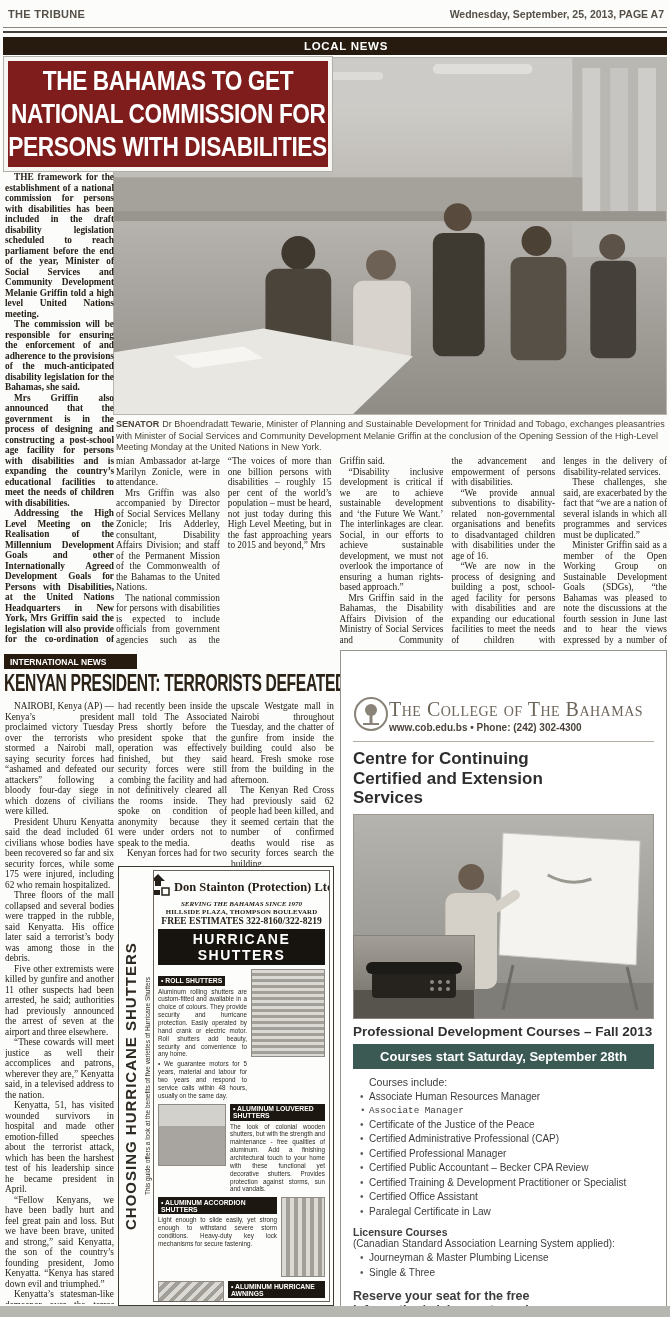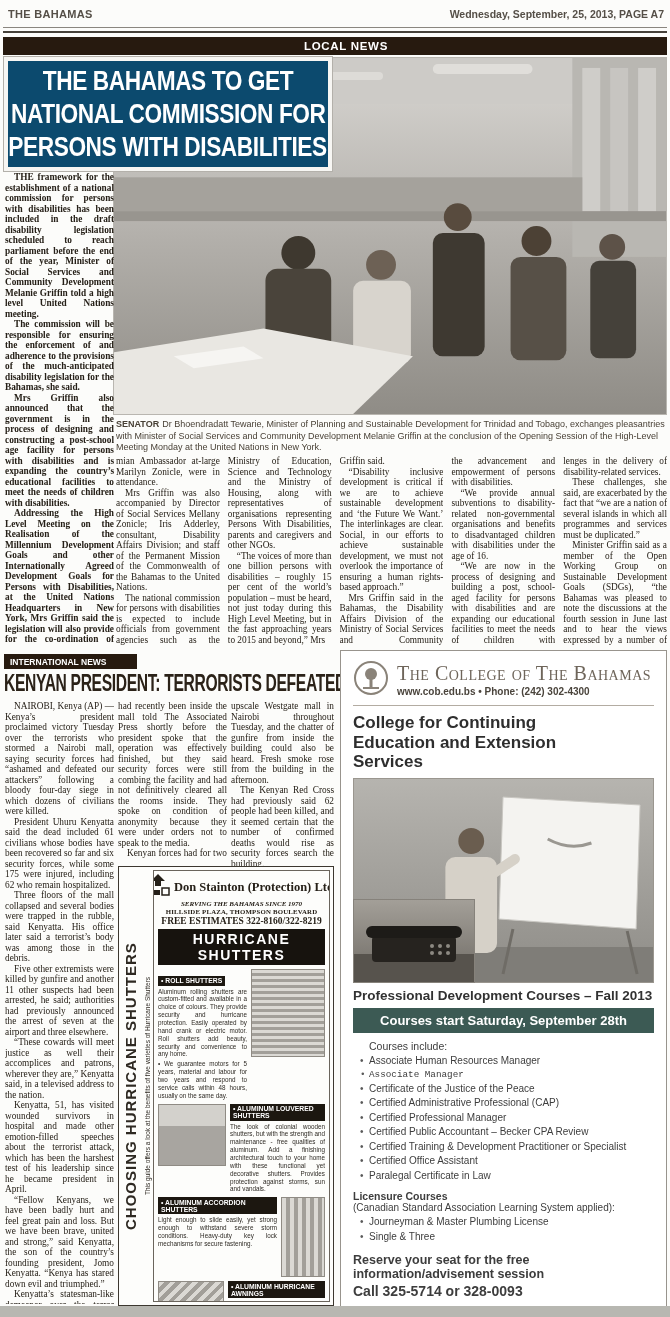--- a/index.html
+++ b/index.html
@@ -20,21 +20,21 @@
             display:flex; align-items:center;padding-left:22px; }
   #local-banner { top:37px; left:3px; width:664px; height:18px; justify-content:center;
                   font-size:11.5px; letter-spacing:.7px; }
   #intl-banner  { top:654px; left:4px; width:133px; height:15px; font-size:8.5px; padding-left:6px; }
 
   
   .photo-main { position:absolute; top:57px; left:113px; width:554px; height:358px;
                 border:1px solid #b9b6b0; }
   .photo-main svg { display:block; width:100%; height:100%; }
   .headline-box { position:absolute; top:57px; left:4px; width:328px; height:114px;
-                  background:#0c4a6e; border:4px solid #f7f6f3; box-shadow:0 0 0 1px #b3b0aa;
+                  background:#7f1d1d; border:4px solid #f7f6f3; box-shadow:0 0 0 1px #b3b0aa;
                   display:flex; flex-direction:column; justify-content:center; align-items:center; }
   .headline-line { white-space:nowrap; color:#fff; font-family:"Liberation Sans",sans-serif;
                    font-weight:bold; font-size:27px; line-height:33px; letter-spacing:-.5px;
                    transform:scaleX(.84); }
 
   .col { position:absolute; font-size:9.3px; line-height:1.13; text-align:justify; overflow:hidden; }
   .col p { text-indent:9px; }
   .col.cont p:first-child { text-indent:0; }
   #m-col1 { top:172px; left:5px; width:109px; height:473px;font-weight:bold; }
 
@@ -85,21 +85,21 @@
   .ph { background:#b5b2ac; border:1px solid #8f8b84; flex-shrink:0; }
   .ph.h { background:repeating-linear-gradient(180deg,#dbd9d4 0 3px,#a29f99 3px 6px); }
   .ph.v { background:repeating-linear-gradient(90deg,#dbd9d4 0 4px,#a29f99 4px 8px); }
   .ph.d { background:repeating-linear-gradient(135deg,#dbd9d4 0 4px,#a29f99 4px 8px); }
   .ph.house { background:linear-gradient(180deg,#d3d1cc 0 35%,#a8a5a0 35% 100%); }
 
   
   #college { position:absolute; top:650px; left:340px; width:327px; height:660px; background:#fff;
              border:1px solid #98948d; padding:9px 12px 6px; font-family:"Liberation Sans",sans-serif;
              color:#3d3d3d; overflow:hidden; }
-  .c-head { display:flex; gap:8px; align-items:center; border-bottom:1px solid #b3aca2; padding-bottom:5px; }
+  .c-head { display:flex; align-items:center; border-bottom:1px solid #b3aca2; padding-bottom:5px;margin-top:36px; }
   .c-name { font-family:"Liberation Serif",serif; font-variant:small-caps; font-size:20px;
             color:#6e655a; letter-spacing:.5px; line-height:1; }
   .c-contact { font-size:10px; font-weight:bold; color:#4a443c; margin-top:3px; }
   .c-centre { font-size:17px; font-weight:bold; color:#2e2e2e; line-height:1.15; margin:7px 0 6px; width:240px; }
   .c-photo { position:relative; height:205px; margin-bottom:5px; }
   .c-photo svg { display:block; }
   .c-photo-main  { position:absolute; inset:0; border:1px solid #9a968f; }
   .c-photo-phone { position:absolute; left:0; bottom:0; width:122px; height:84px; border:1px solid #86827b; }
   .c-pd { font-size:13.5px; font-weight:bold; color:#323232; margin:3px 0 5px; }
   .c-banner { background:#3c5a54; color:#fff; font-weight:bold; font-size:13px; text-align:center;
@@ -115,21 +115,21 @@
   .c-reserve2 { font-size:14px;  font-weight:bold; margin-top:2px; }
   .c-dots { border-top:2px dotted #9a968e; margin:8px 0 6px; }
 
   .bottom-strip { position:absolute; left:0; right:0; top:1306px; height:11px; background:#b7b7b1; }
 </style>
 </head>
 <body>
 
 <div class="page">
 
-  <div class="mast-left">THE BAHAMAS</div>
+  <div class="mast-left">THE TRIBUNE</div>
   <div class="mast-right">Wednesday, September, 25, 2013, PAGE A7</div>
   <div class="rule-double"></div>
 
   <div class="banner" id="local-banner">LOCAL NEWS</div>
 
   <div class="photo-main">
     <svg viewBox="0 0 554 358" preserveAspectRatio="none" aria-hidden="true">
       <defs>
         <linearGradient id="pg1" x1="0" y1="0" x2="0" y2="1">
           <stop offset="0" stop-color="#d8d6d2"></stop>
@@ -180,21 +180,20 @@
     <b>SENATOR</b><span>Dr Bhoendradatt Tewarie, Minister of Planning and Sustainable Development for Trinidad and Tobago, exchanges pleasantries with Minister of Social Services and Community Development Melanie Griffin at the conclusion of the Opening Session of the High-Level Meeting Monday at the United Nations in New York.</span>
   </div>
 
   <div class="cols5">
     <div class="fcol cont">
         <p>mian Ambassador at-large Marilyn Zonicle, were in attendance.</p>
         <p>Mrs Griffin was also accompanied by Director of Social Services Mellany Zonicle; Iris Adderley, consultant, Disability Affairs Division; and staff of the Permanent Mission of the Commonwealth of the Bahamas to the United Nations.</p>
         <p>The national commission for persons with disabilities is expected to include officials from government agencies such as the Ministry of Social Services and Community Development, Ministry of Public Works,</p>
       </div>
     <div class="fcol cont">
-        <p>Ministry of Education, Science and Technology and the Ministry of Housing, along with representatives of organisations representing Persons With Disabilities, parents and caregivers and other NGOs.</p>
         <p>“The voices of more than one billion persons with disabilities – roughly 15 per cent of the world’s population – must be heard, not just today during this High Level Meeting, but in the fast approaching years to 2015 and beyond,” Mrs</p>
       </div>
     <div class="fcol cont">
         <p>Griffin said.</p>
         <p>“Disability inclusive development is critical if we are to achieve sustainable development and ‘the Future We Want.’ The interlinkages are clear. Social, in our efforts to achieve sustainable development, we must not overlook the importance of ensuring a human rights-based approach.”</p>
         <p>Mrs Griffin said in the Bahamas, the Disability Affairs Division of the Ministry of Social Services and Community Development plays as key role, as the division’s mandate includes advocating and promoting</p>
       </div>
     <div class="fcol cont">
         <p>the advancement and empowerment of persons with disabilities.</p>
         <p>“We provide annual subventions to disability-related non-governmental organisations and benefits to disadvantaged children with disabilities under the age of 16.</p>
@@ -295,21 +294,21 @@
           <rect x="16.5" y="18" width="3" height="9" fill="#8a8379"></rect>
           <rect x="10" y="27" width="16" height="2" fill="#8a8379"></rect>
         </svg>
       </span>
       <div>
         <div class="c-name">The College of The Bahamas</div>
         <div class="c-contact">www.cob.edu.bs  •  Phone: (242) 302-4300</div>
       </div>
     </div>
 
-    <div class="c-centre">College for Continuing Education and Extension Services</div>
+    <div class="c-centre">Centre for Continuing Certified and Extension Services</div>
 
     <div class="c-photo">
       <div class="c-photo-main">
         <svg viewBox="0 0 301 203" width="100%" height="100%" preserveAspectRatio="none" aria-hidden="true">
           <defs>
             <linearGradient id="cg1" x1="0" y1="0" x2="0" y2="1">
               <stop offset="0" stop-color="#b6b4af"></stop>
                 <stop offset="1" stop-color="#8e8c87"></stop>
             </linearGradient>
           </defs>

